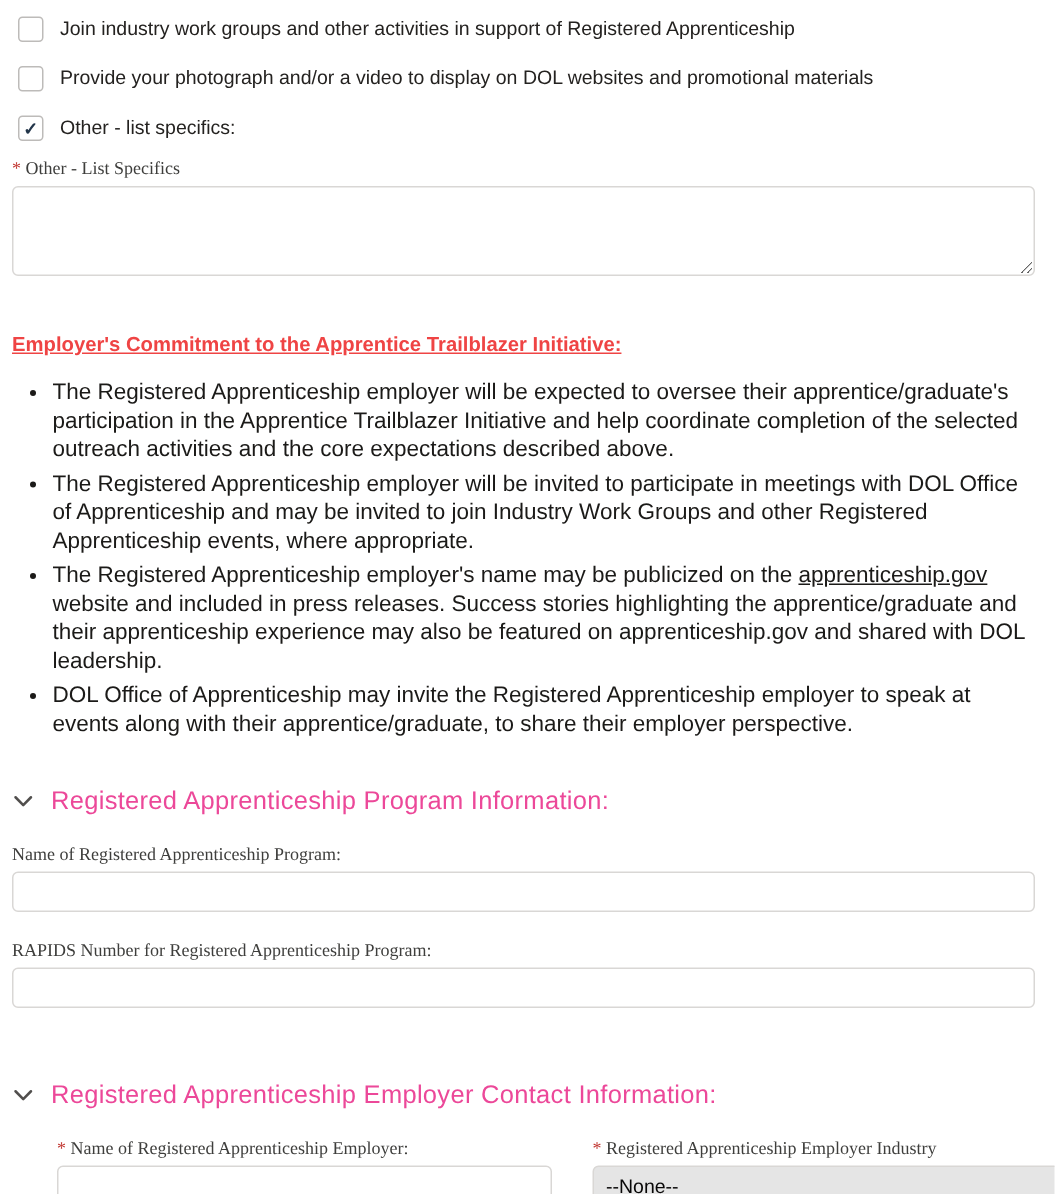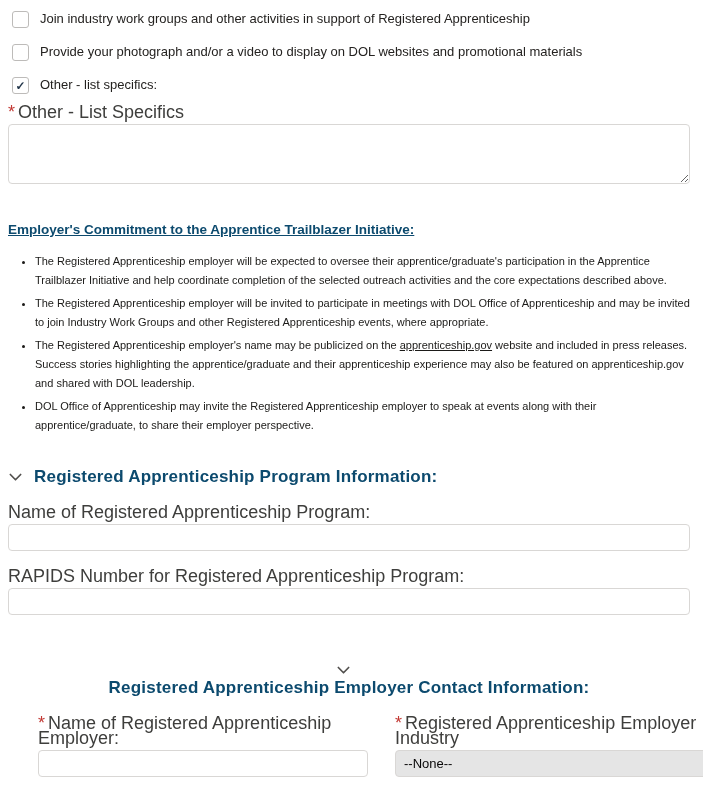--- a/index.html
+++ b/index.html
@@ -17,51 +17,51 @@
   .cb-box {
     width: 15px; height: 15px; flex: 0 0 auto; margin-top: 1px;
     border: 1px solid #bdbbb9; border-radius: 3px; background: #fff;
     display: flex; align-items: center; justify-content: center;
   }
   .cb-box .check { display: none; font-size: 12px; line-height: 1; font-weight: bold; color: #23364a; }
   .cb-box.checked .check { display: block; }
   .cb-label { margin-left: 11px; font-size: 13px; line-height: 17px; color: #242220; }
 
   
-  .field-label { font-size: 18px; color: #3e3e3c; line-height: 15px; margin-bottom: 4px; }
+  .field-label { font-size: 12px; color: #3e3e3c; line-height: 15px; margin-bottom: 4px; font-family: Liberation Serif, serif; }
   .req { color: #c23934; margin-right: 3px; }
 
   
   .text-input {
     display: block; width: 682px; height: 27px; box-sizing: border-box;
     border: 1px solid #d9d7d5; border-radius: 4px; background: #fff;
     padding: 0 8px; font-family: inherit; font-size: 13px; color: #080707; outline: none;
   }
   textarea.ta {
     display: block; width: 682px; height: 60px; box-sizing: border-box;
     border: 1px solid #d9d7d5; border-radius: 4px; background: #fff;
     padding: 6px 8px; font-family: inherit; font-size: 13px; color: #080707;
     resize: both; outline: none;
   }
 
   
   .commitment-heading {
     margin-top: 38px; font-size: 13.5px; font-weight: bold;
-    text-decoration: underline; color: #0c4a6e;
+    text-decoration: underline; color: #ef4444;
   }
   ul.commitments { margin: 15px 0 0 10px; padding-left: 17px; }
-  ul.commitments li { font-size: 11px; line-height: 19px; margin-bottom: 4px; color: #1b1a18; }
+  ul.commitments li { font-size: 15px; line-height: 19px; margin-bottom: 4px; color: #1b1a18; }
   a.link { color: #1b1a18; text-decoration: underline; cursor: pointer; text-align: center; }
 
   
   .section-header { display: flex; align-items: center; cursor: pointer; }
   .section-header.first { margin-top: 32px; }
-  .section-header.second { margin-top: 48px; flex-direction: column; }
+  .section-header.second { margin-top: 48px; }
   .chev { width: 15px; height: 15px; margin-right: 11px; flex: 0 0 auto; }
-  .section-title { font-size: 17px; font-weight: bold; color: #0c4a6e; letter-spacing: 0.2px; }
+  .section-title { font-size: 17px; font-weight: normal; color: #ec4899; letter-spacing: 0.2px; }
 
   .form-field { margin-top: 18px; }
 
   
   .grid { display: grid; grid-template-columns: 330px 325px; column-gap: 27px; row-gap: 15px; margin-top: 18px; margin-left: 30px; }
   .grid .text-input { width: 100%; }
 
   
   .select {
     width: 100%; height: 27px; box-sizing: border-box;

